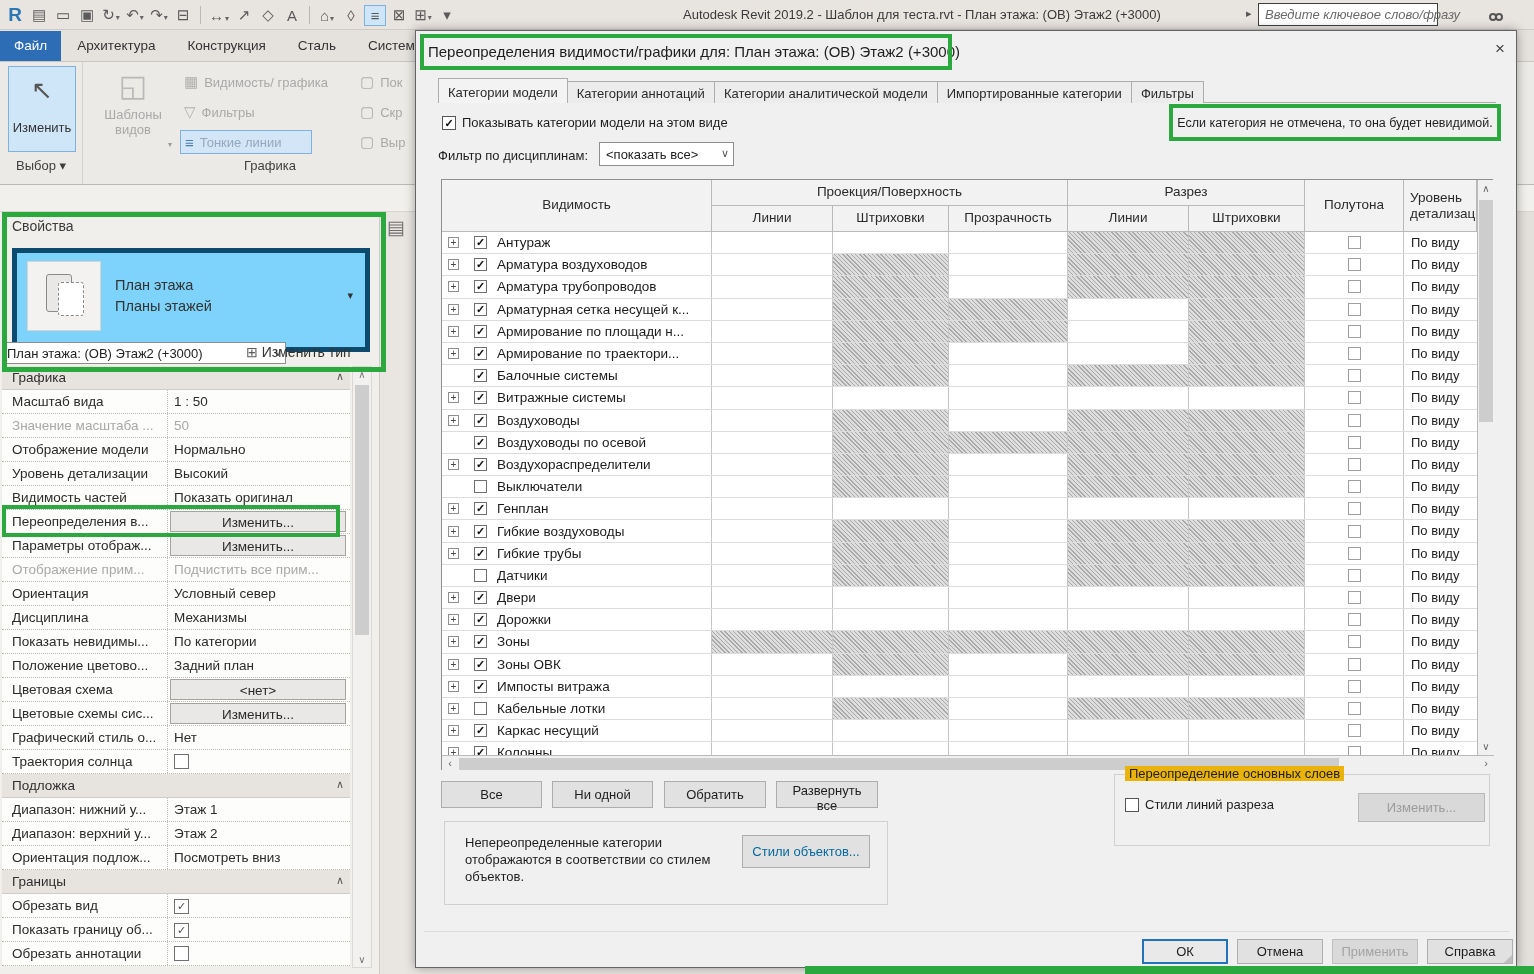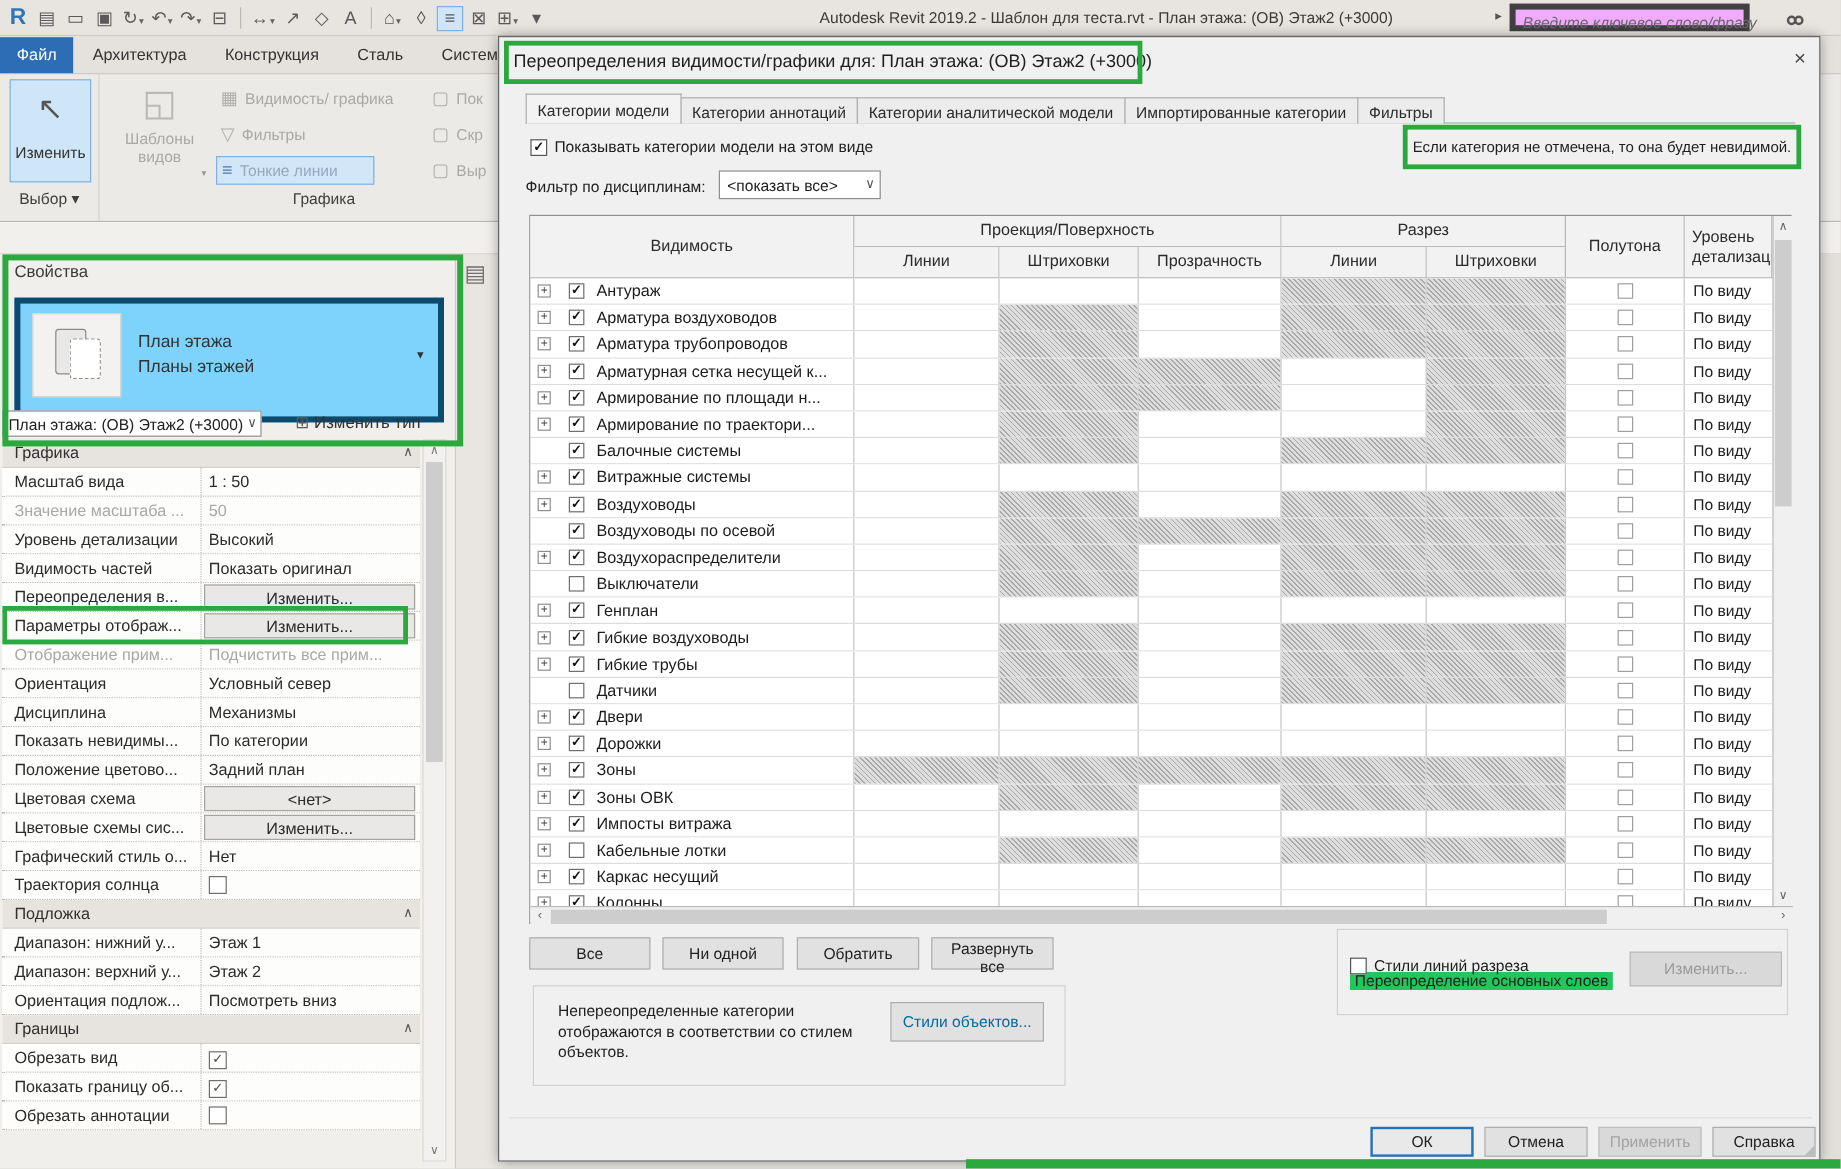--- a/index.html
+++ b/index.html
@@ -9,21 +9,21 @@
   
   .titlebar{position:absolute;left:0;top:0;width:1534px;height:30px;background:#e8e4e0;border-bottom:1px solid #cfccc8;}
   .qat{position:absolute;left:4px;top:2px;height:26px;display:flex;align-items:center;gap:2px;}
   .qbtn{display:inline-block;min-width:22px;text-align:center;font-size:15px;color:#5a5a5a;padding:1px 2px;position:relative;}
   .qbtn.logo{color:#2e77b5;font-weight:bold;font-size:19px;}
   .qbtn.hl{background:#cfe5f8;border:1px solid #7fb2e2;}
   .qdd{font-size:8px;color:#666;margin-left:1px;}
   .qsep{width:1px;height:18px;background:#bcb8b4;margin:0 4px;display:inline-block;}
   .apptitle{position:absolute;left:683px;top:7px;font-size:13px;color:#3a3a3a;white-space:nowrap;}
   .srcharrow{position:absolute;left:1246px;top:7px;font-size:11px;color:#555;}
-  .searchbox{position:absolute;left:1258px;top:3px;width:200px;height:23px;background:#f0abfc;border:5px solid #404040;padding:3px 6px;}
+  .searchbox{position:absolute;left:1258px;top:3px;width:180px;height:23px;background:#ffffff;border:1px solid #404040;padding:3px 6px;}
   .searchbox .ph{font-style:italic;color:#6a6a6a;font-size:13px;white-space:nowrap;}
   .binoc{position:absolute;left:1489px;top:9px;}
   .binoc i{display:inline-block;width:8px;height:8px;border:2px solid #555;border-radius:50%;margin-right:-2px;}
   
   .tabsrow{position:absolute;left:0;top:30px;width:1534px;height:32px;background:#e5e2de;border-bottom:1px solid #c9c5c1;}
   .rtab{display:inline-block;padding:0 16px;line-height:31px;font-size:13.5px;color:#333;}
   .rtab.ract{background:#2d6db6;color:#fff;line-height:30px;margin-top:1px;padding:0 14px;}
   
   .ribbon{position:absolute;left:0;top:62px;width:1534px;height:123px;background:#eceae7;border-bottom:1px solid #bdb9b5;}
   .bigbtn{position:absolute;left:8px;top:4px;width:68px;height:86px;background:#cfe5f8;border:1px solid #7fb2e2;text-align:center;}
@@ -50,21 +50,21 @@
   .palette-ico{position:absolute;left:387px;top:216px;font-size:19px;color:#6f6f6f;}
   
   .props{position:absolute;left:0;top:212px;width:380px;height:762px;background:#f1efec;border-right:1px solid #cfccc8;}
   .props-h{position:absolute;left:12px;top:6px;font-size:14px;color:#3a3a3a;}
   .typesel{position:absolute;left:12px;top:36px;width:358px;height:104px;background:#7dd3fc;border:5px solid #0c4a6e;}
   .typeico{position:absolute;left:10px;top:8px;width:74px;height:70px;background:#f3f2f0;border:1px solid #d7d4d0;}
   .typeico .b1{position:absolute;left:18px;top:12px;width:26px;height:38px;background:#e9e8e6;border:1px solid #8a8a8a;border-radius:3px;}
   .typeico .b2{position:absolute;left:30px;top:20px;width:26px;height:34px;background:#fff;border:1px dashed #8a8a8a;border-radius:3px;}
   .tlines{position:absolute;left:98px;top:22px;font-size:14.5px;color:#333;line-height:21px;}
   .typesel .dd{position:absolute;right:12px;top:36px;font-size:11px;color:#333;}
-  .pcombo{position:absolute;left:2px;top:130px;width:216px;height:22px;background:#fff;border:1px solid #8d8d8d;font-size:13px;padding:3px 18px 4px 4px;white-space:nowrap;overflow:hidden;}
+  .pcombo{position:absolute;left:2px;top:130px;width:284px;height:22px;background:#fff;border:1px solid #8d8d8d;font-size:13px;padding:3px 18px 4px 4px;white-space:nowrap;overflow:hidden;}
   .pcombo .cdd{position:absolute;right:3px;top:3px;font-size:11px;color:#555;}
   .edittype{position:absolute;left:246px;top:132px;font-size:14px;color:#333;white-space:nowrap;}
   .edittype .eico{color:#5a5a5a;margin-right:4px;}
   .pgrid{position:absolute;left:2px;top:154px;width:348px;background:#fdfdfc;}
   .psec{height:24px;background:#e7e4e0;display:flex;justify-content:space-between;padding:4px 6px 0 10px;border-bottom:1px solid #d0cdc9;color:#2f2f2f;font-size:13.5px;}
   .psec-c{color:#555;font-size:11px;}
   .prow{height:24px;display:flex;border-bottom:1px dotted #bdbab6;font-size:13.5px;background:#fdfdfc;}
   .pname{width:166px;padding:4px 2px 0 10px;border-right:1px dotted #bdbab6;color:#2b2b2b;white-space:nowrap;overflow:hidden;}
   .pval{flex:1;padding:4px 0 0 6px;position:relative;color:#2b2b2b;white-space:nowrap;overflow:hidden;}
   .prow.dis .pname,.prow.dis .pval{color:#a8a8a8;}
@@ -121,21 +121,21 @@
   .vscroll .thumb{position:absolute;left:1px;top:20px;width:14px;height:222px;background:#cdcdcd;}
   .hscroll{position:absolute;left:0;top:575px;width:1052px;height:16px;background:#f0f0f0;border-top:1px solid #b9b9b9;}
   .hscroll .sa{position:absolute;top:1px;width:16px;text-align:center;font-size:11px;color:#666;}
   .hscroll .lf{left:0;}.hscroll .rt{right:0;}
   .hscroll .thumb{position:absolute;left:17px;top:2px;width:880px;height:12px;background:#cdcdcd;}
   
   .selbtns{position:absolute;left:0;top:750px;width:600px;height:27px;}
   .abtn{position:absolute;top:0;height:27px;background:#e1e1e1;border:1px solid #adadad;font-size:13px;color:#1e1e1e;font-family:"Liberation Sans",sans-serif;}
   .ab0{left:25px;width:101px;}.ab1{left:136px;width:101px;}.ab2{left:248px;width:102px;}.ab3{left:360px;width:102px;}
   .hostgroup{position:absolute;left:698px;top:743px;width:376px;height:72px;border:1px solid #d0d0d0;}
-  .hostgroup .legend{position:absolute;left:10px;top:-9px;background:#22c55e;padding:0 4px;font-size:13px;color:#1e1e1e;margin-top:44px;}
+  .hostgroup .legend{position:absolute;left:10px;top:-9px;background:#eab308;padding:0 4px;font-size:13px;color:#1e1e1e;}
   .hostgroup .hrow{position:absolute;left:10px;top:22px;display:flex;align-items:center;font-size:13px;color:#1e1e1e;}
   .hostgroup .hbtn{position:absolute;left:243px;top:18px;width:127px;height:29px;background:#d9d9d9;border:1px solid #b9b9b9;color:#9b9b9b;font-size:13px;font-family:"Liberation Sans",sans-serif;}
   .infogroup{position:absolute;left:28px;top:790px;width:444px;height:84px;border:1px solid #d0d0d0;background:#f0f0f0;}
   .infogroup .itext{position:absolute;left:20px;top:12px;width:270px;font-size:13px;line-height:17px;color:#1e1e1e;}
   .infogroup .ibtn{position:absolute;left:297px;top:13px;width:128px;height:33px;background:#e1e1e1;border:1px solid #adadad;font-size:13px;color:#0369a1;font-family:"Liberation Sans",sans-serif;}
   .fsep{position:absolute;left:8px;top:900px;width:1086px;height:1px;background:#dcdcdc;}
   .footer{position:absolute;left:0;top:908px;width:1102px;height:26px;}
   .fbtn{position:absolute;top:0;height:25px;width:86px;background:#e1e1e1;border:1px solid #adadad;font-size:13px;color:#1e1e1e;font-family:"Liberation Sans",sans-serif;}
   .fbtn.primary{background:#e9e9e9;border:2px solid #2273b8;}
   .fbtn.disabled{background:#d9d9d9;color:#a3a3a3;border-color:#bfbfbf;}
@@ -260,20 +260,24 @@
         </div>
         <div class="prow">
           <div class="pname">Масштаб вида</div>
           <div class="pval"><span class="pvt">1 : 50</span></div>
         </div>
         <div class="prow dis">
           <div class="pname">Значение масштаба ...</div>
           <div class="pval"><span class="pvt">50</span></div>
         </div>
         <div class="prow">
+          <div class="pname">Отображение модели</div>
+          <div class="pval"><span class="pvt">Нормально</span></div>
+        </div>
+        <div class="prow">
           <div class="pname">Уровень детализации</div>
           <div class="pval"><span class="pvt">Высокий</span></div>
         </div>
         <div class="prow">
           <div class="pname">Видимость частей</div>
           <div class="pval"><span class="pvt">Показать оригинал</span></div>
         </div>
         <div class="prow">
           <div class="pname">Переопределения в...</div>
           <div class="pval">

